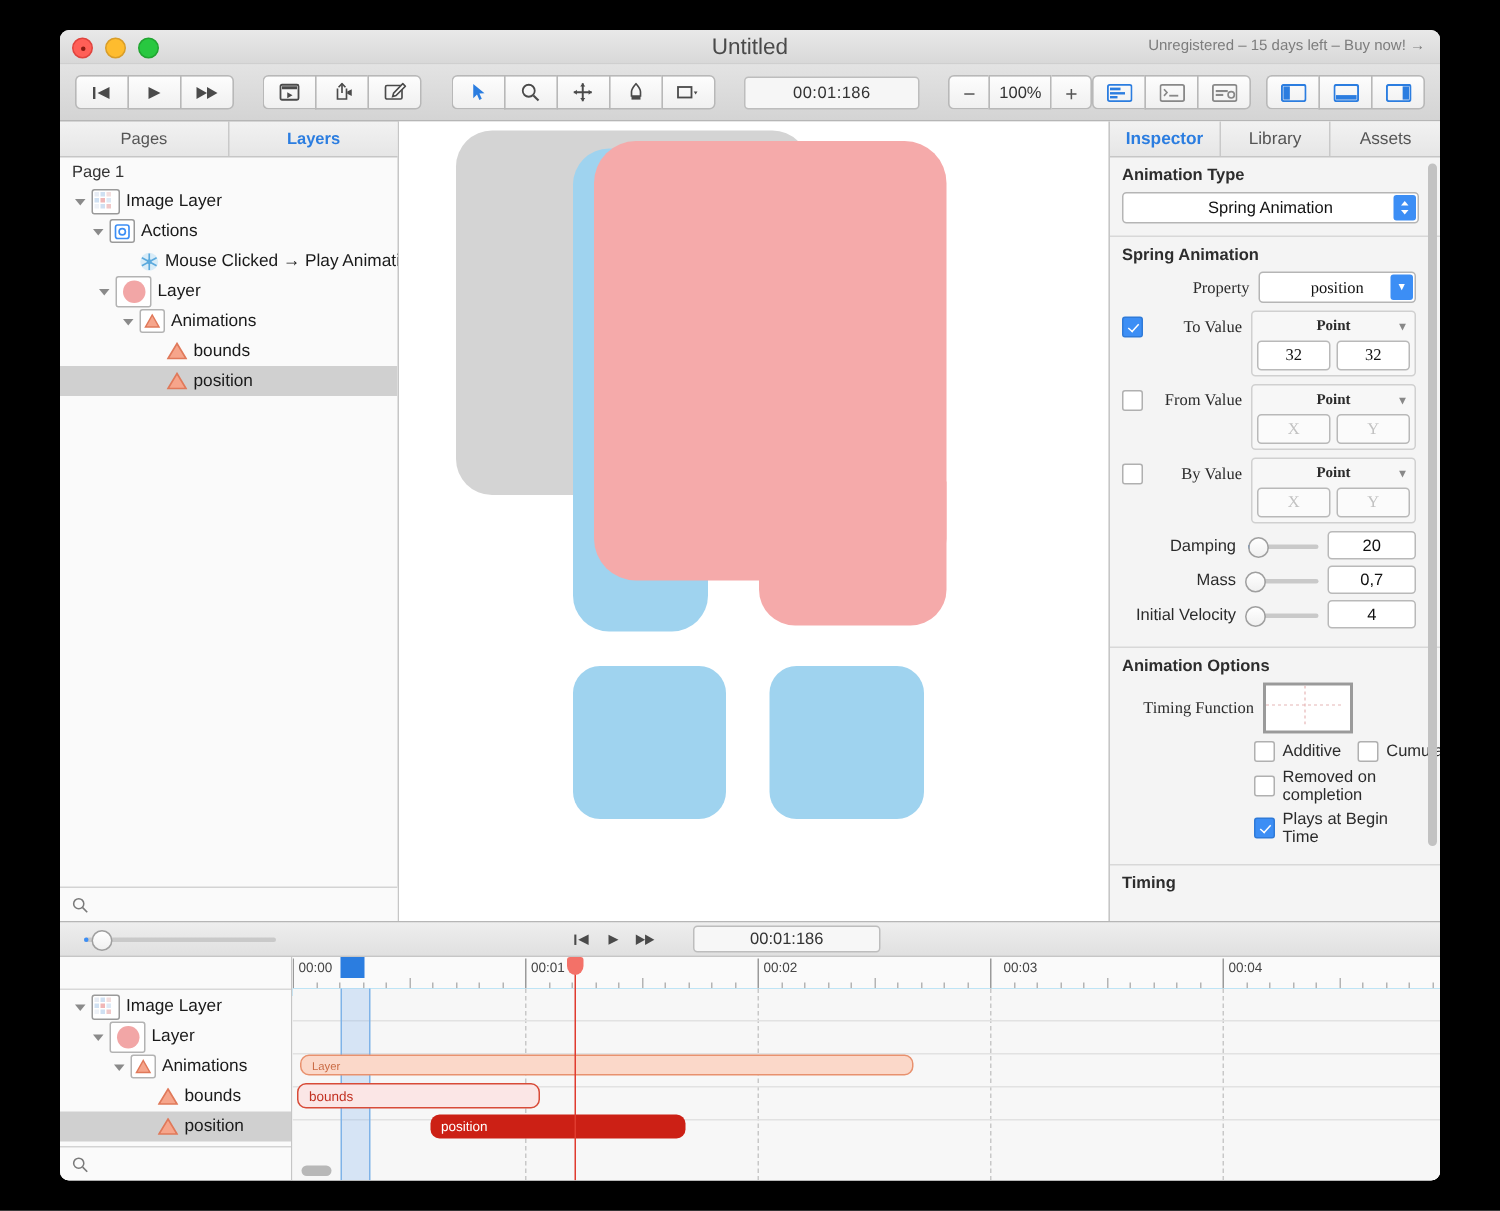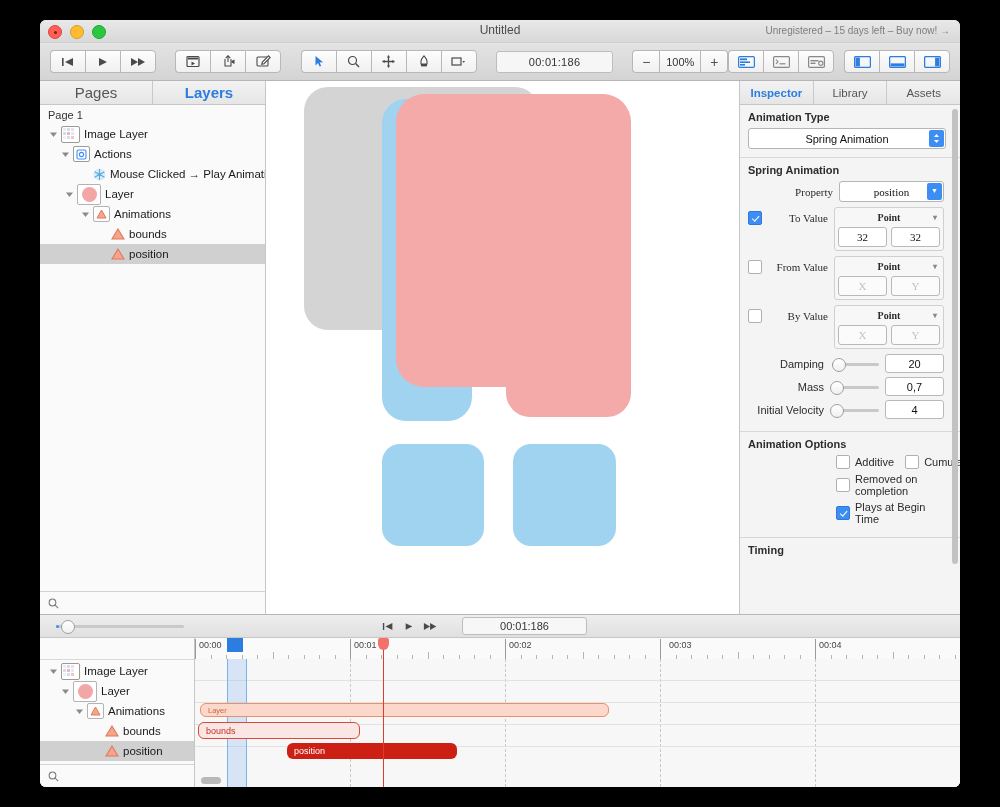--- a/index.html
+++ b/index.html
@@ -37,21 +37,21 @@
   .tl { width: 12px; height: 12px; border-radius: 50%; position: relative; }
   .tl.red { background: #ff5f57; border: 0.5px solid #e0443e; }
   .tl.yellow { background: #febc2e; border: 0.5px solid #d89d29; }
   .tl.green { background: #28c840; border: 0.5px solid #21a531; }
   .tl.red::after {
     content:""; position:absolute; left:4.5px; top:4.5px;
     width:3px;height:3px;border-radius:50%;background:#8c1b12;
   }
   .win-title {
     position: absolute; left: 0; right: 0; top: 3px;
-    text-align: center; font-size: 12px; color: #4a4a4a;
+    text-align: center; font-size: 15px; color: #4a4a4a;
     font-weight: 400;
   }
   .unregistered {
     position: absolute; right: 10px; top: 5px;
     font-size: 10px; color: #7d7d7d;
   }
 
   
   .toolbar {
     height: 37px;
@@ -116,21 +116,21 @@
     display: flex; flex-direction: column;
   }
   .tabs {
     height: 23px; display: flex;
     background: linear-gradient(to bottom,#f2f2f2,#e6e6e6);
     border-bottom: 1px solid #c6c6c6;
     flex: 0 0 auto;
   }
   .tab {
     flex: 1; display:flex; align-items:center; justify-content:center;
-    font-size: 15px; color: #555; font-weight: 400;
+    font-size: 11px; color: #555; font-weight: 400;
   }
   .tab + .tab { border-left: 1px solid #c9c9c9; }
   .tab.active { color: #2b7de0; font-weight: 700; }
 
   .tree { flex: 1 1 auto; overflow: hidden; padding-top: 2px; font-size: 11.5px; color: #1a1a1a; }
   .page-label { padding: 2px 0 3px 8px; font-size: 11px; color: #333; }
   .trow {
     height: 20px; display: flex; align-items: center;
     padding-left: 8px; position: relative;
   }
@@ -734,20 +734,29 @@
               <div class="strack"></div>
                 <div class="sfill" style="width:6%"></div>
                 <div class="sknob" style="left:calc(6% - 5px)"></div>
             </div>
             <div class="ifield">4</div>
           </div>
         </div>
 
         <div class="sec" style="padding-right:16px">
           <div class="sec-title">Animation Options</div>
+          <div class="row" style="align-items:center">
+            <div class="lbl" style="width:88px">Timing Function</div>
+            <div class="timing-fn">
+              <svg width="52" height="26" viewBox="0 0 52 26" style="display:block">
+                <path d="M26 0 L26 26" stroke="#e6b6b6" stroke-width="0.8" stroke-dasharray="2 2"></path>
+                <path d="M0 13 L52 13" stroke="#e6b6b6" stroke-width="0.8" stroke-dasharray="2 2"></path>
+              </svg>
+            </div>
+          </div>
           <div style="margin-left:88px">
             <div class="opt-row">
               <div class="cb"></div>
               <div class="opt-label">Additive</div>
               <div class="cb" style="margin-left:6px"></div>
               <div class="opt-label">Cumulative</div>
             </div>
             <div class="opt-row">
               <div class="cb"></div>
               <div class="opt-label">Removed on completion</div>

